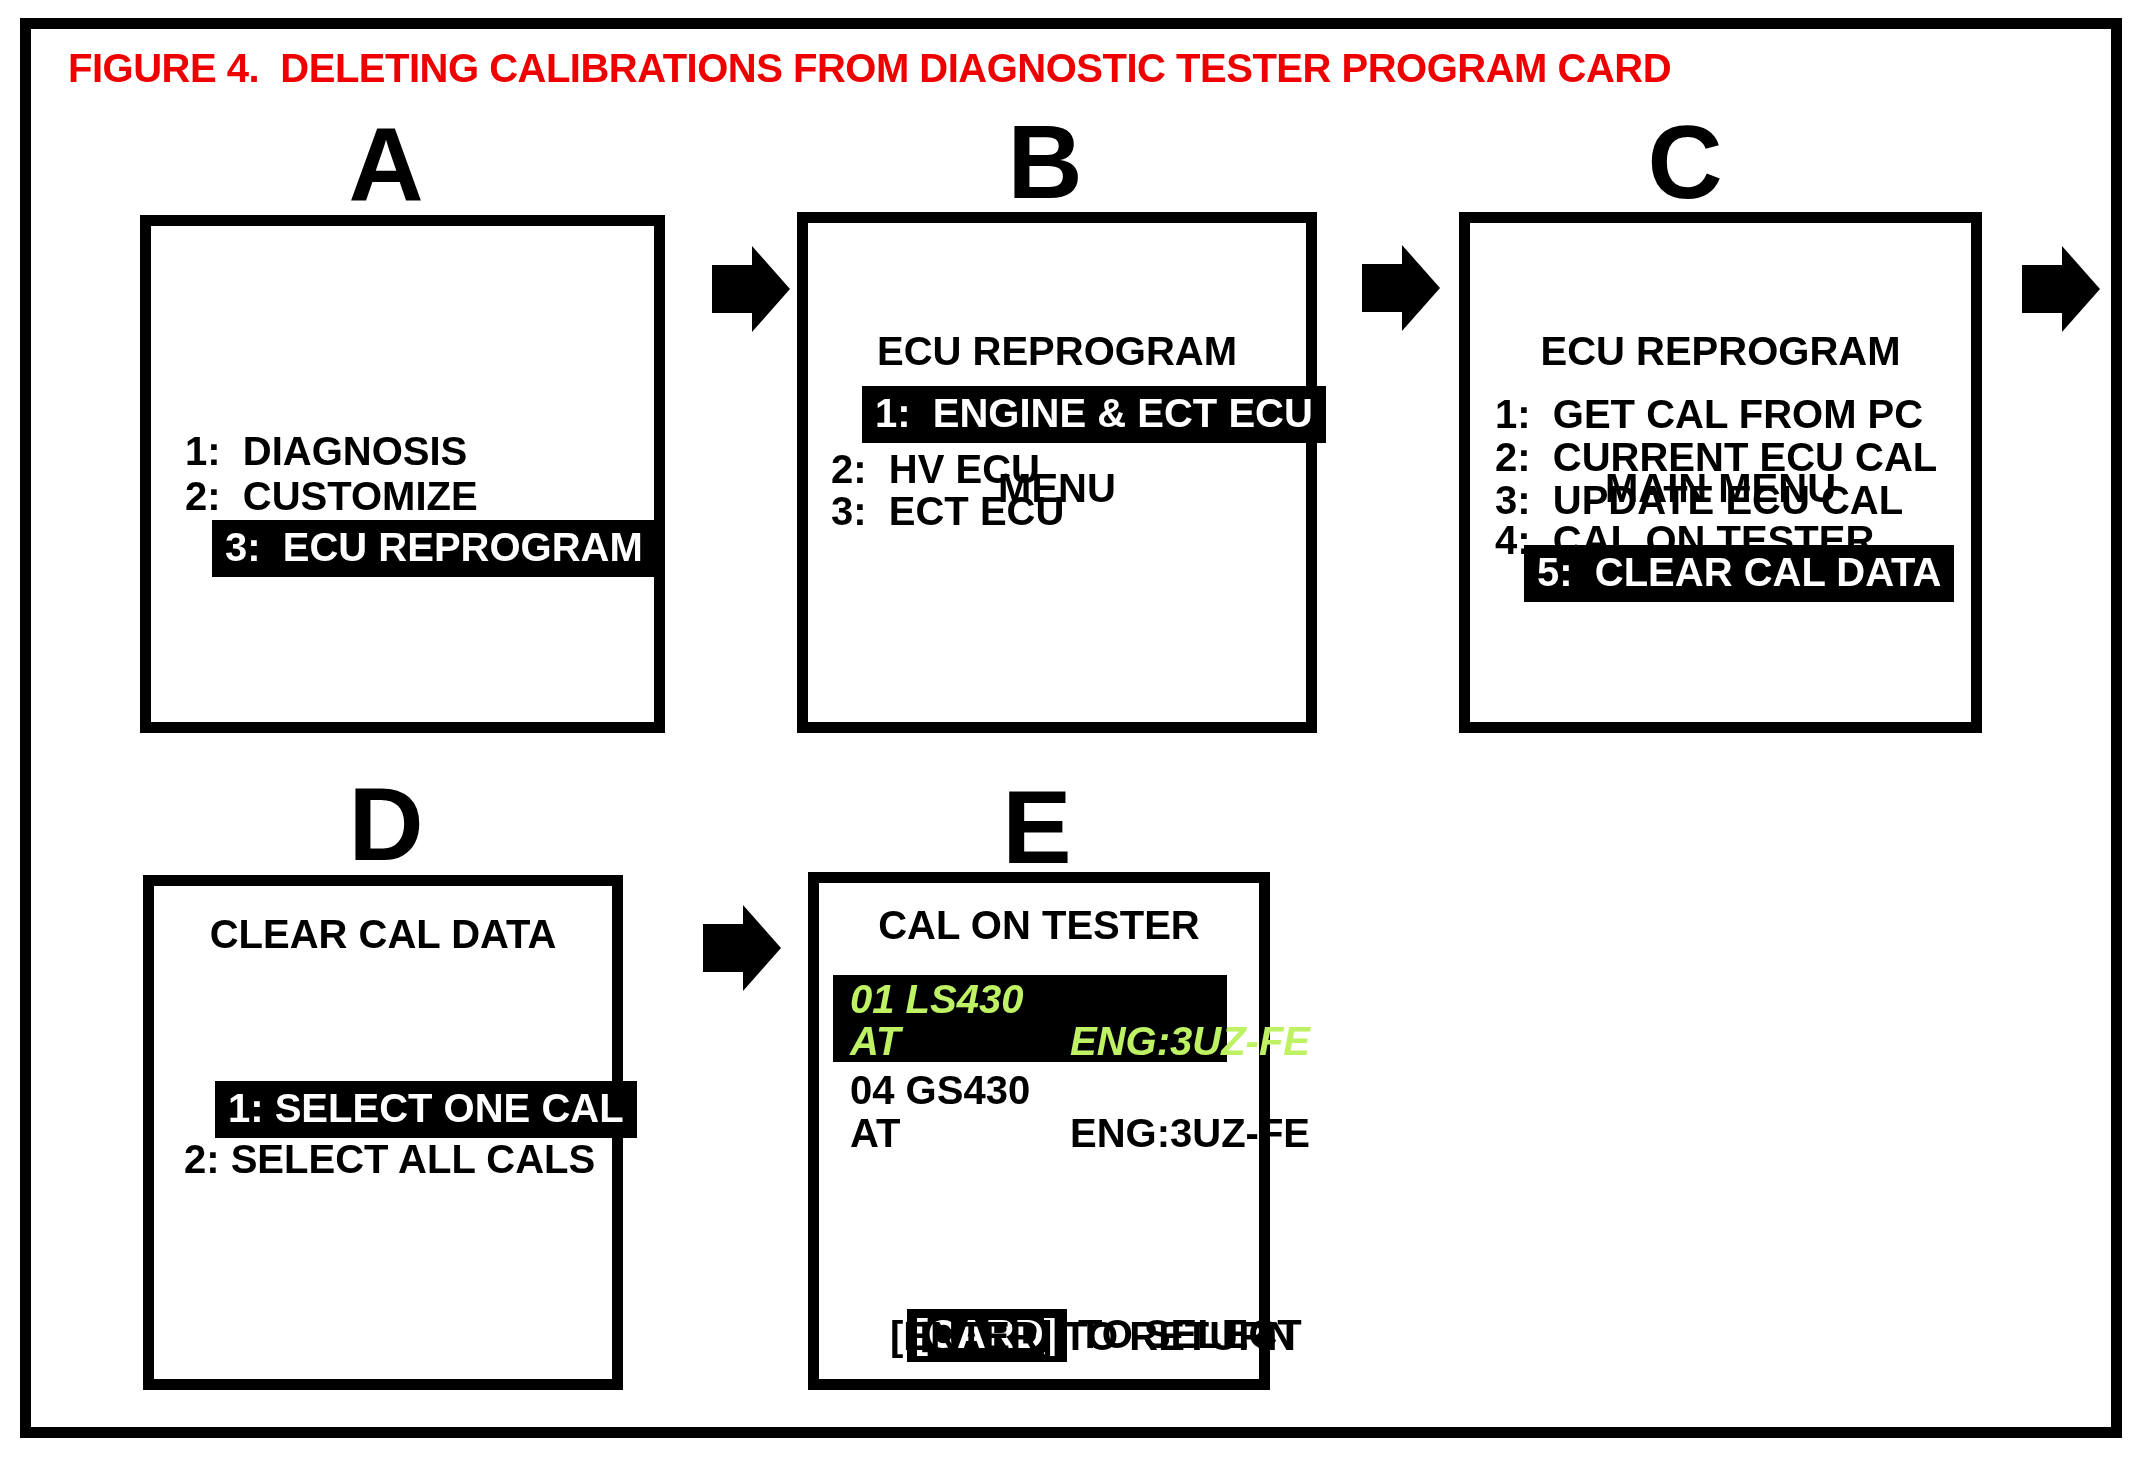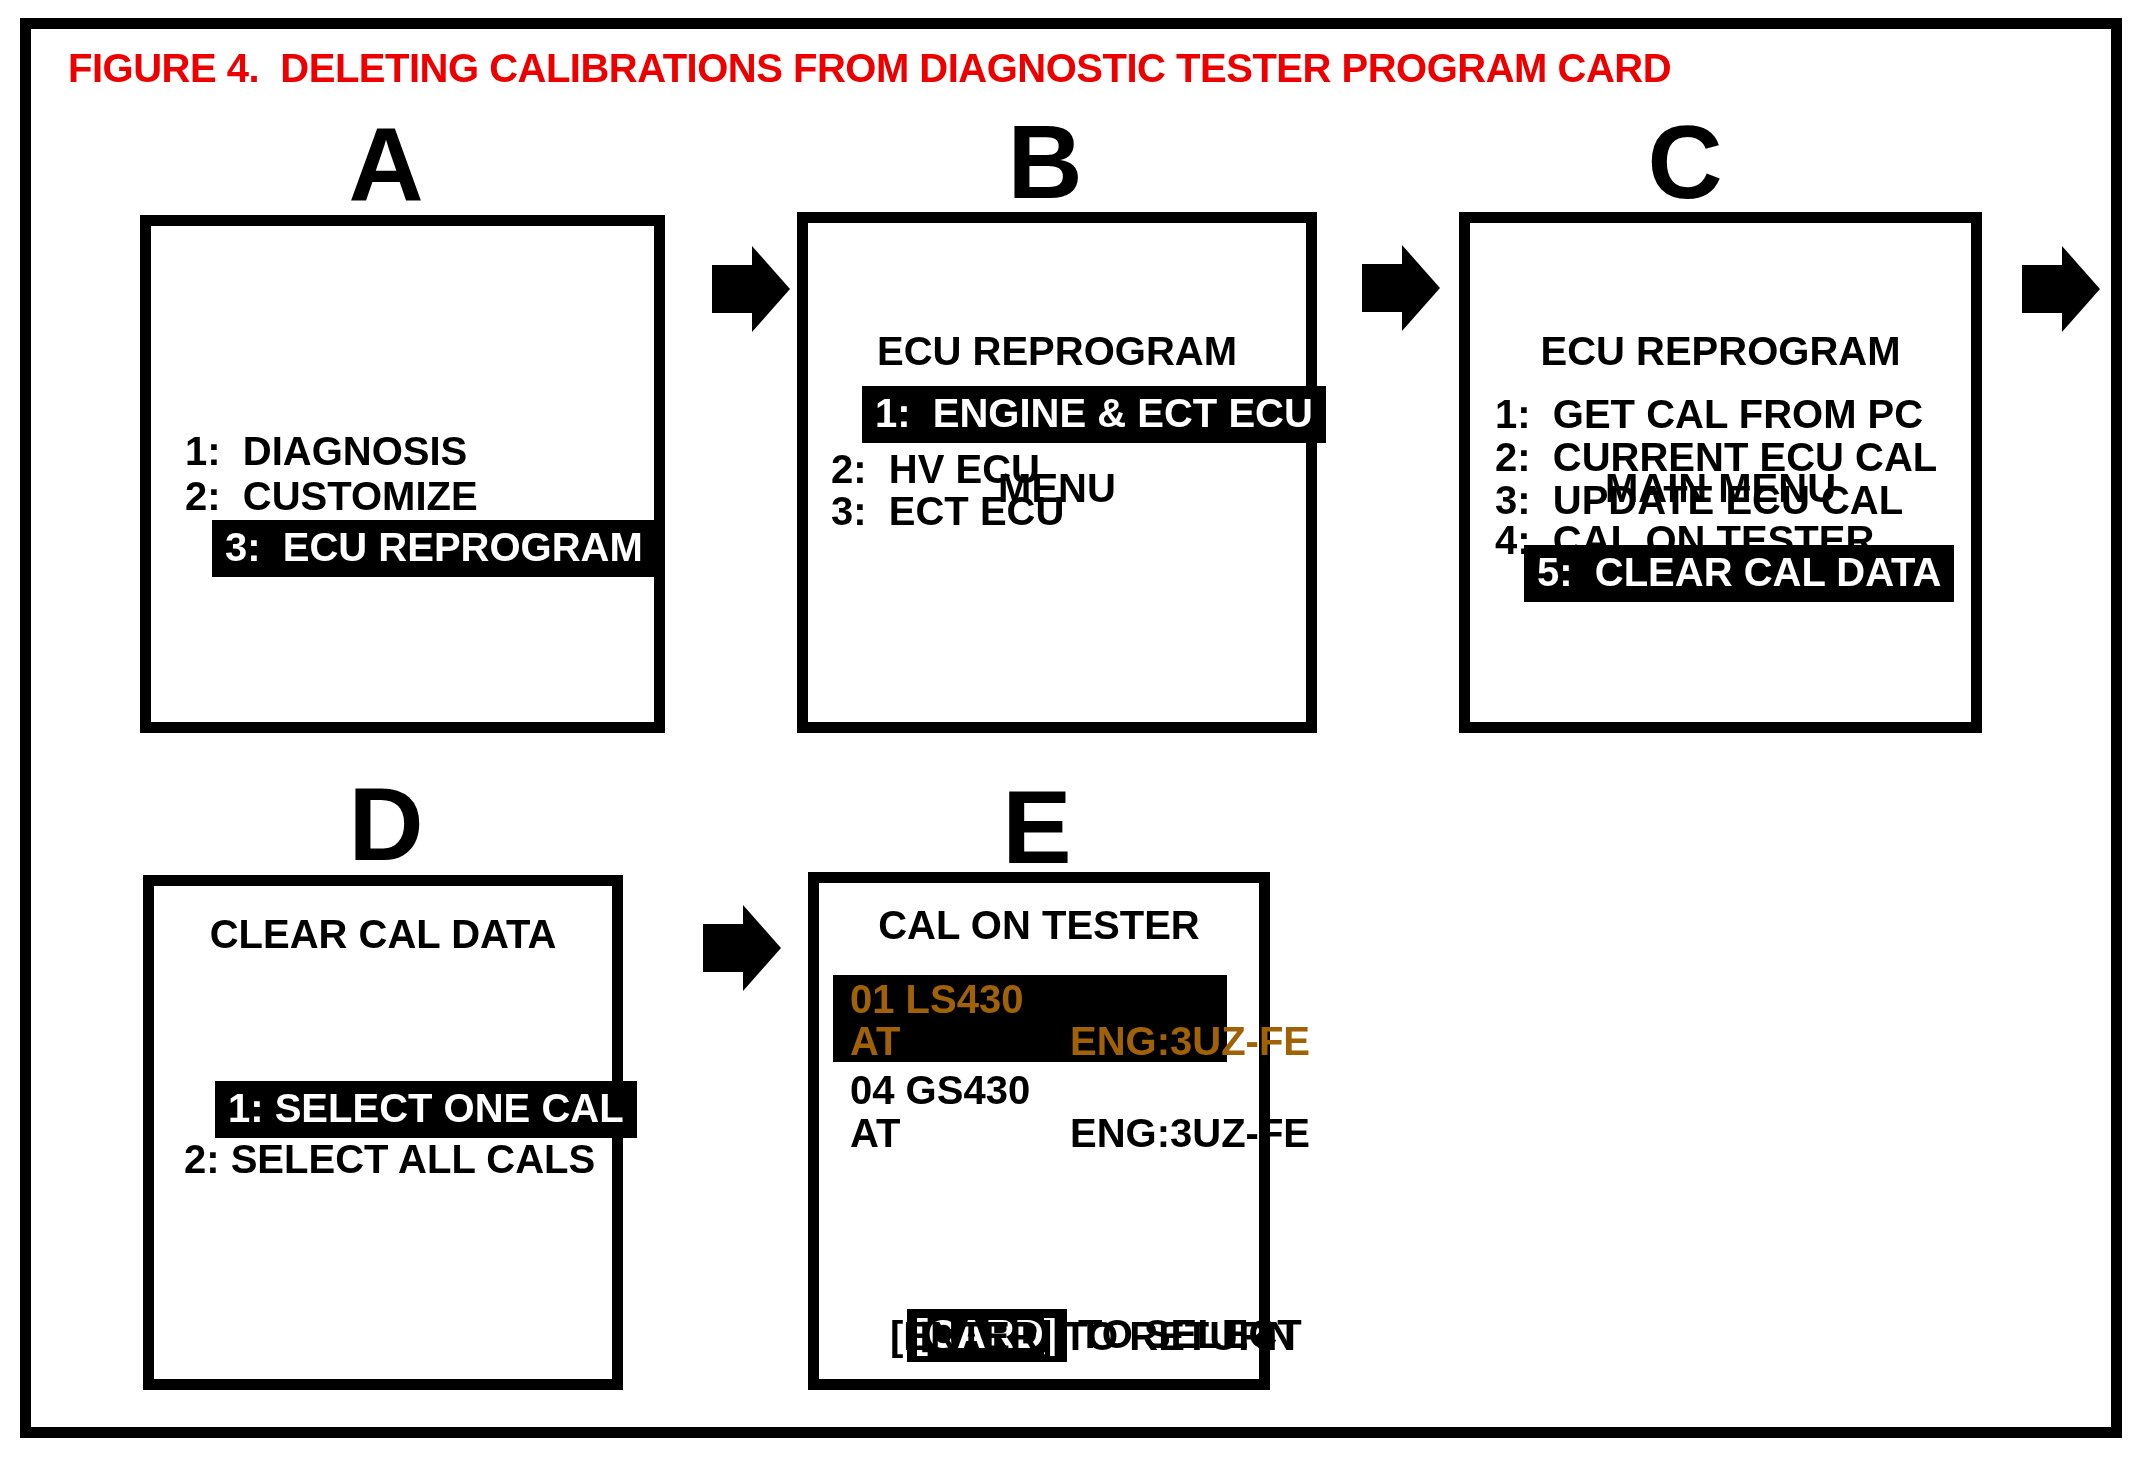--- a/index.html
+++ b/index.html
@@ -35,21 +35,21 @@
   }
   .arrow{position:absolute;width:78px;height:86px;}
   .arrow-body{position:absolute;left:0;top:19px;width:40px;height:48px;background:#000;}
   .arrow-head{
     position:absolute;left:40px;top:0;width:0;height:0;
     border-top:43px solid transparent;border-bottom:43px solid transparent;
     border-left:38px solid #000;
   }
   
   .e-block{
-    position:absolute;background:#000;color:#a16207;
+    position:absolute;background:#000;color:#bef264;font-style:italic;
   }
   .e-line{position:absolute;font-size:40px;line-height:1.05;white-space:pre;}
   .enter-key{
     background:#000;color:#fff;padding:3px 10px 6px 8px;
   }
 </style>
 </head>
 <body>
 
 <div class="stage">

